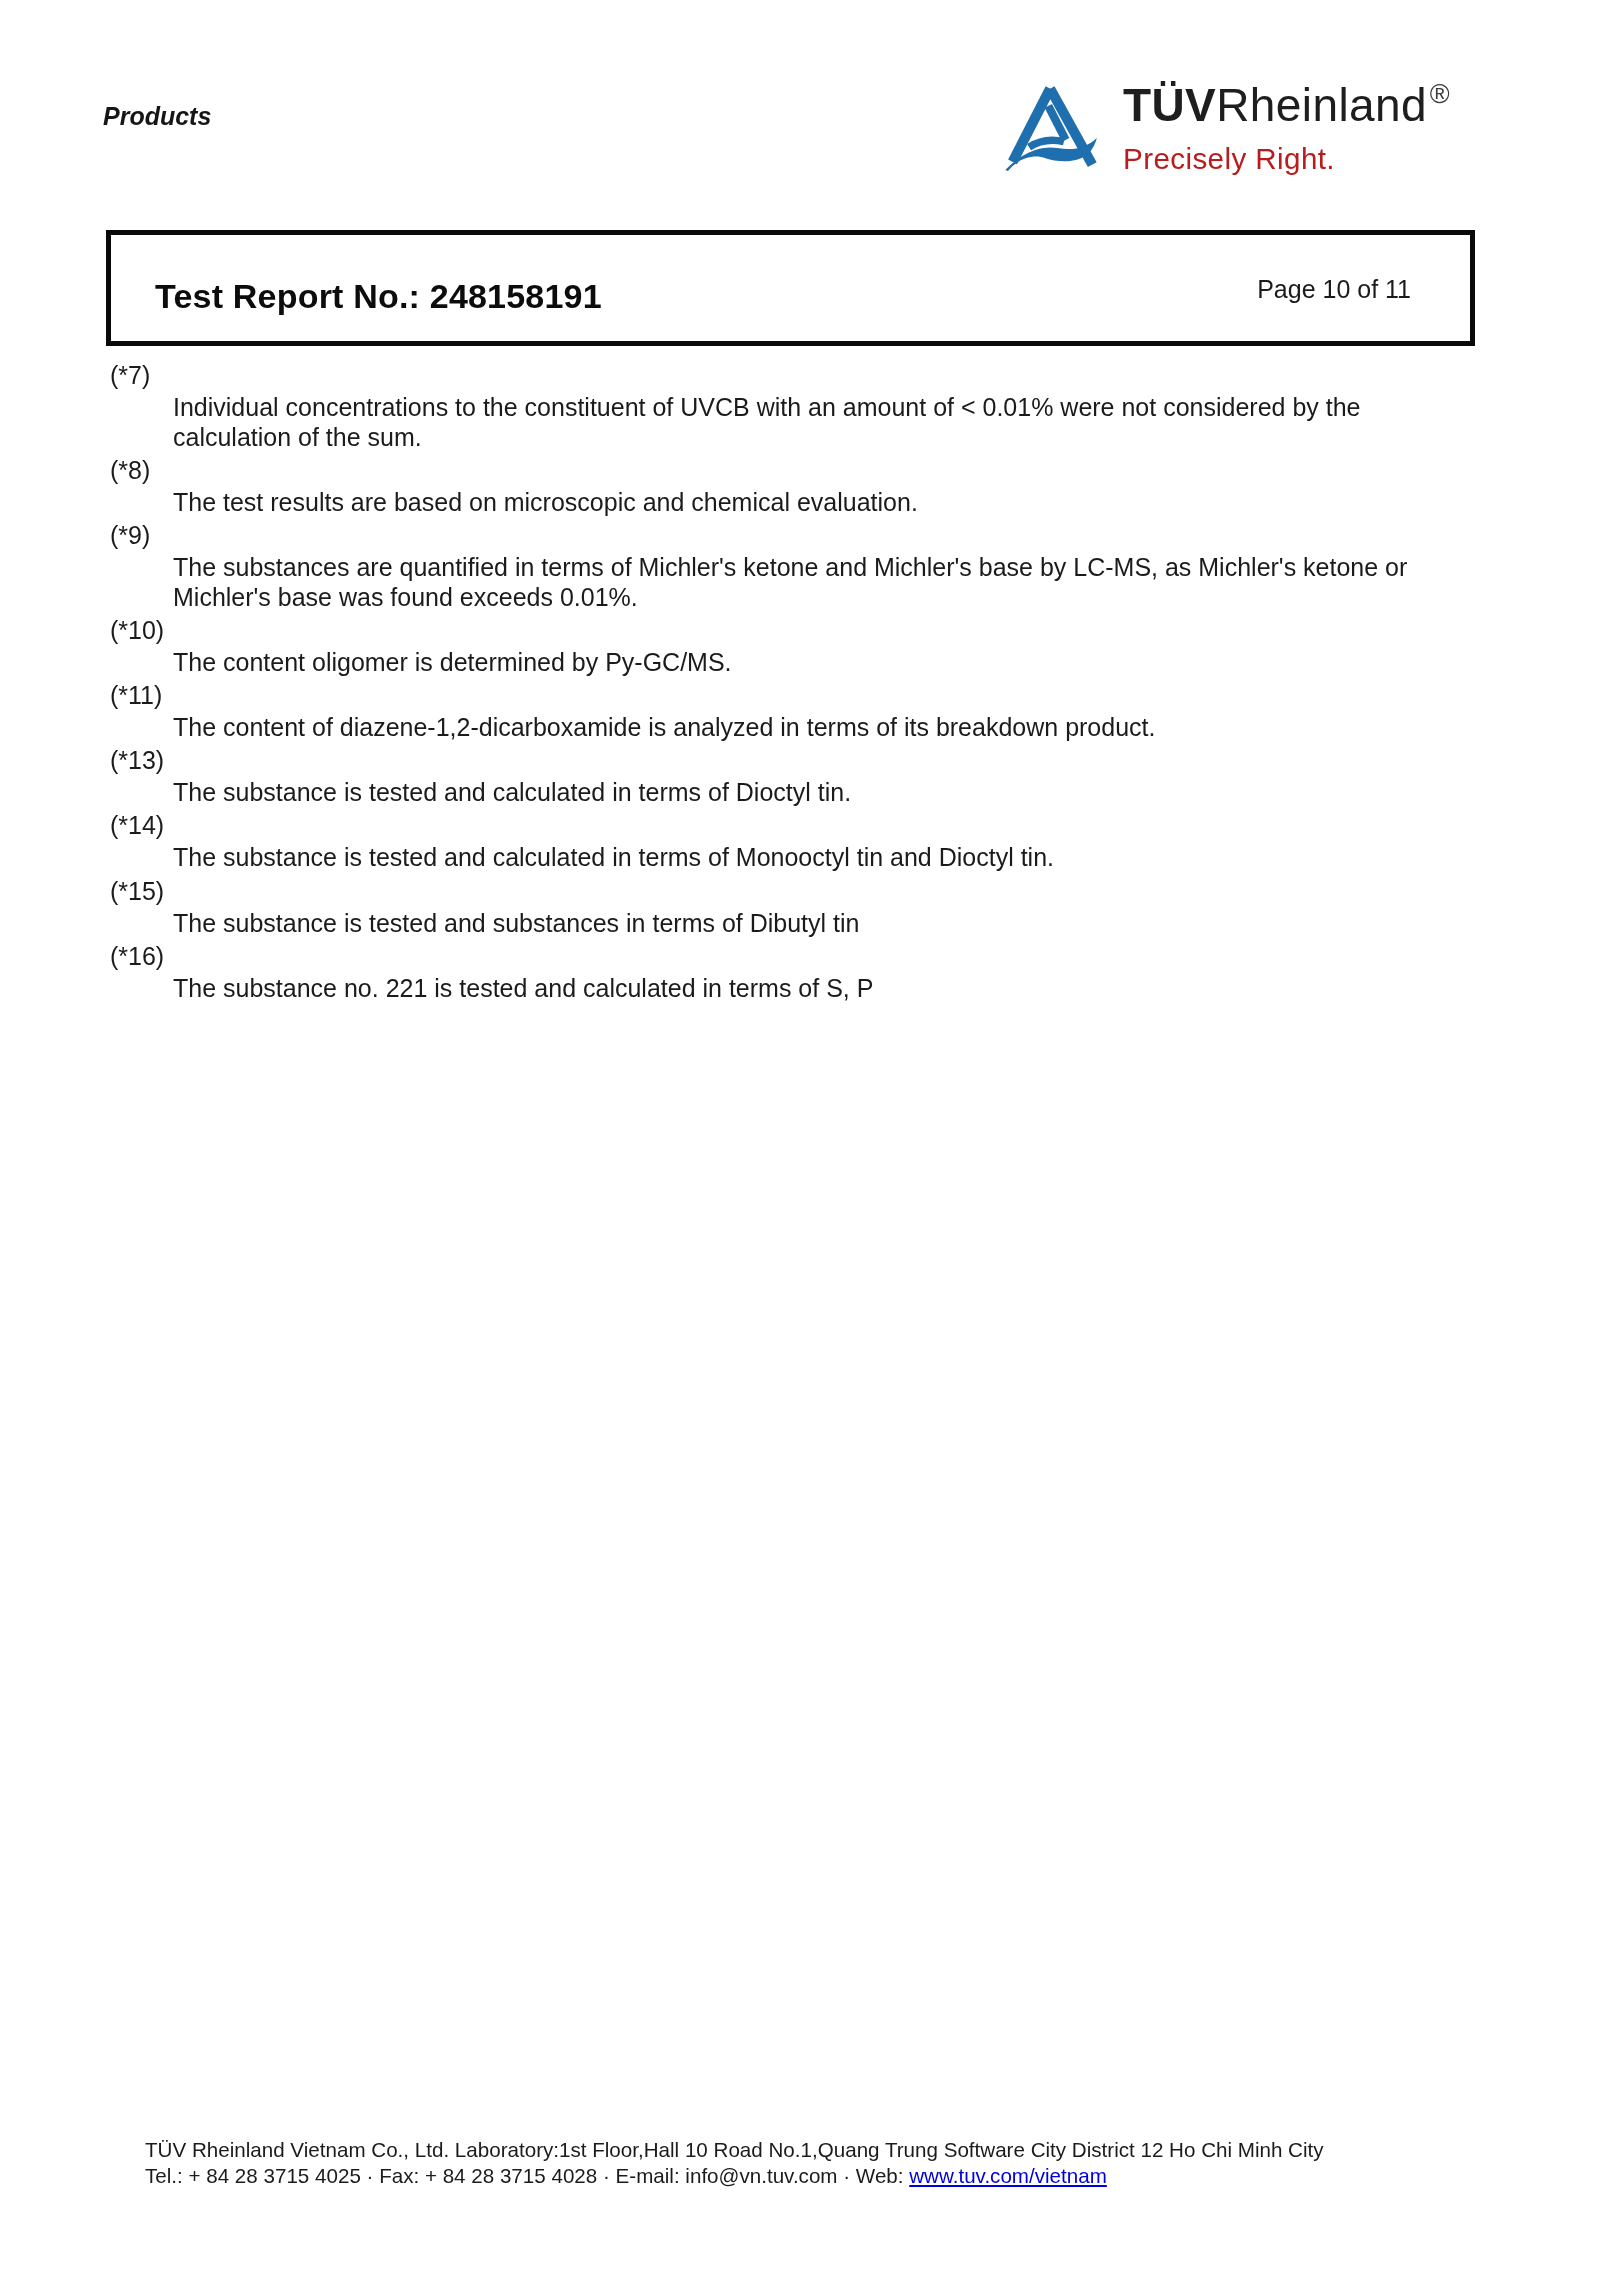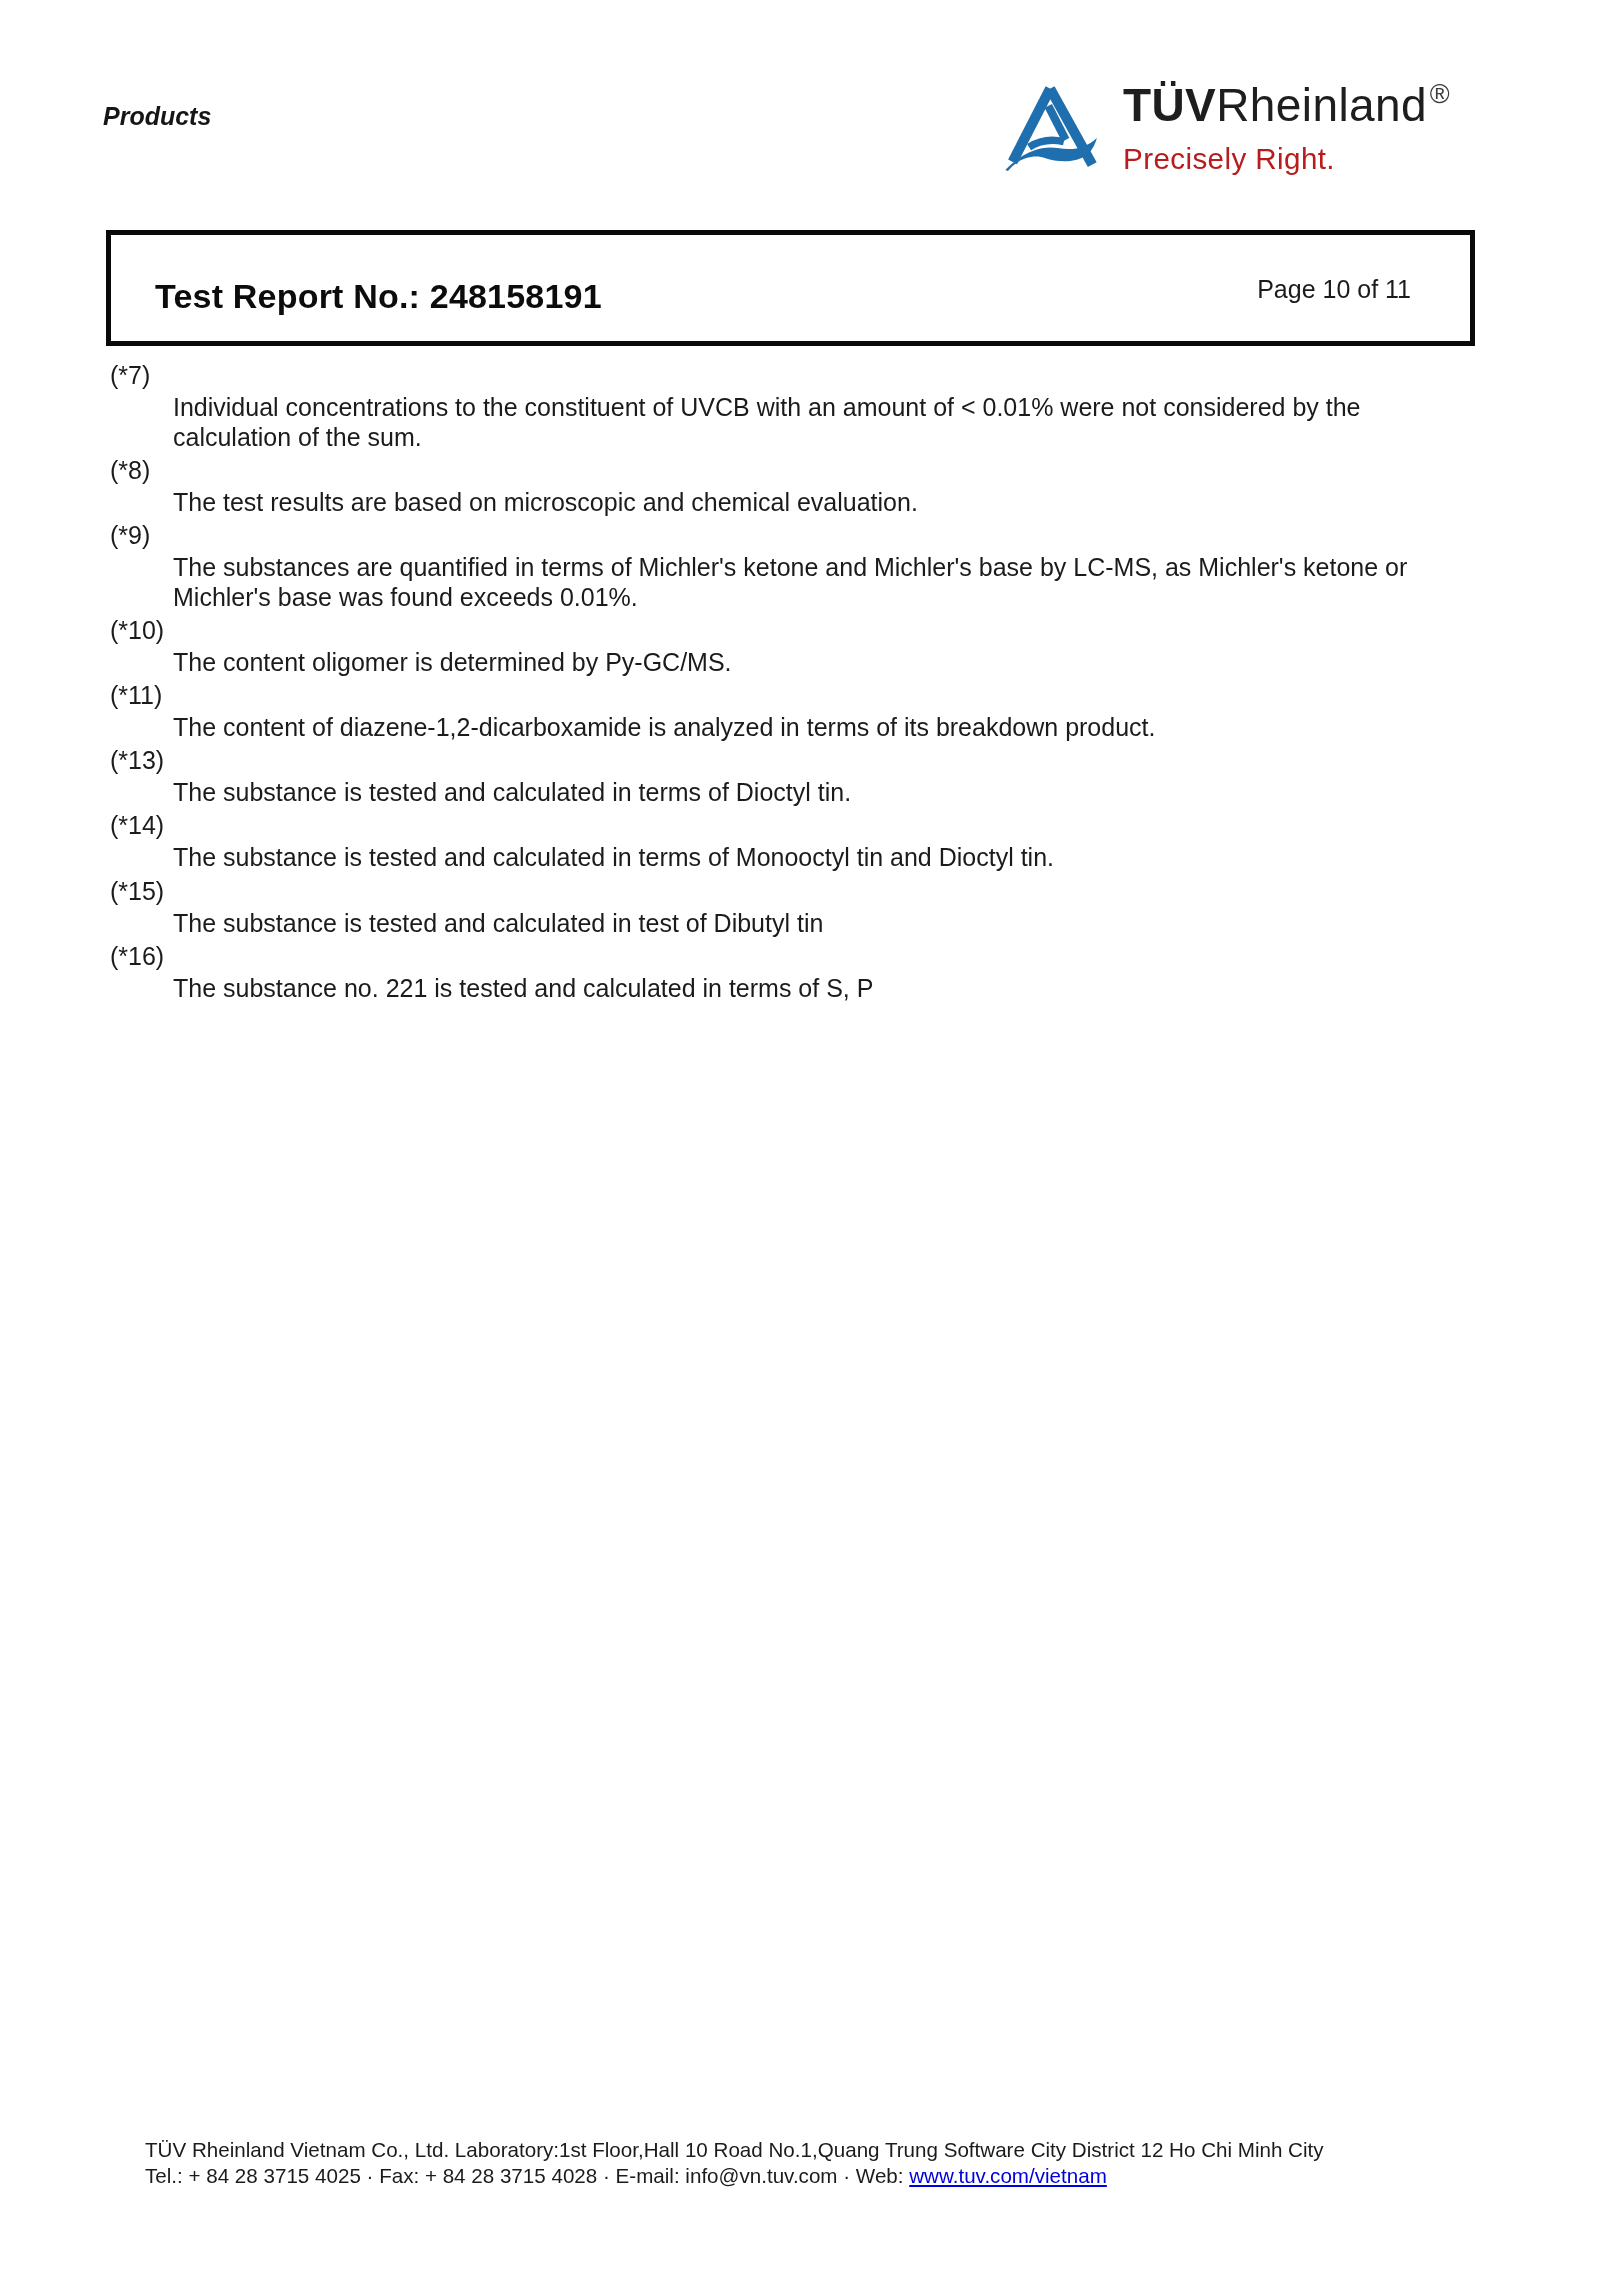--- a/index.html
+++ b/index.html
@@ -183,21 +183,21 @@
       <span class="footnote-text">The substance is tested and calculated in terms of Dioctyl tin.</span>
     </li>
 
     <li class="footnote-item">
       <span class="footnote-label">(*14)</span>
       <span class="footnote-text">The substance is tested and calculated in terms of Monooctyl tin and Dioctyl tin.</span>
     </li>
 
     <li class="footnote-item">
       <span class="footnote-label">(*15)</span>
-      <span class="footnote-text">The substance is tested and calculated in test of Dibutyl tin</span>
+      <span class="footnote-text">The substance is tested and substances in terms of Dibutyl tin</span>
     </li>
 
     <li class="footnote-item">
       <span class="footnote-label">(*16)</span>
       <span class="footnote-text">The substance no. 221 is tested and calculated in terms of S, P</span>
     </li>
   </ul>
 
   <div class="footer">
     <div>TÜV Rheinland Vietnam Co., Ltd. Laboratory:1st Floor,Hall 10 Road No.1,Quang Trung Software City District 12 Ho Chi Minh City</div>

